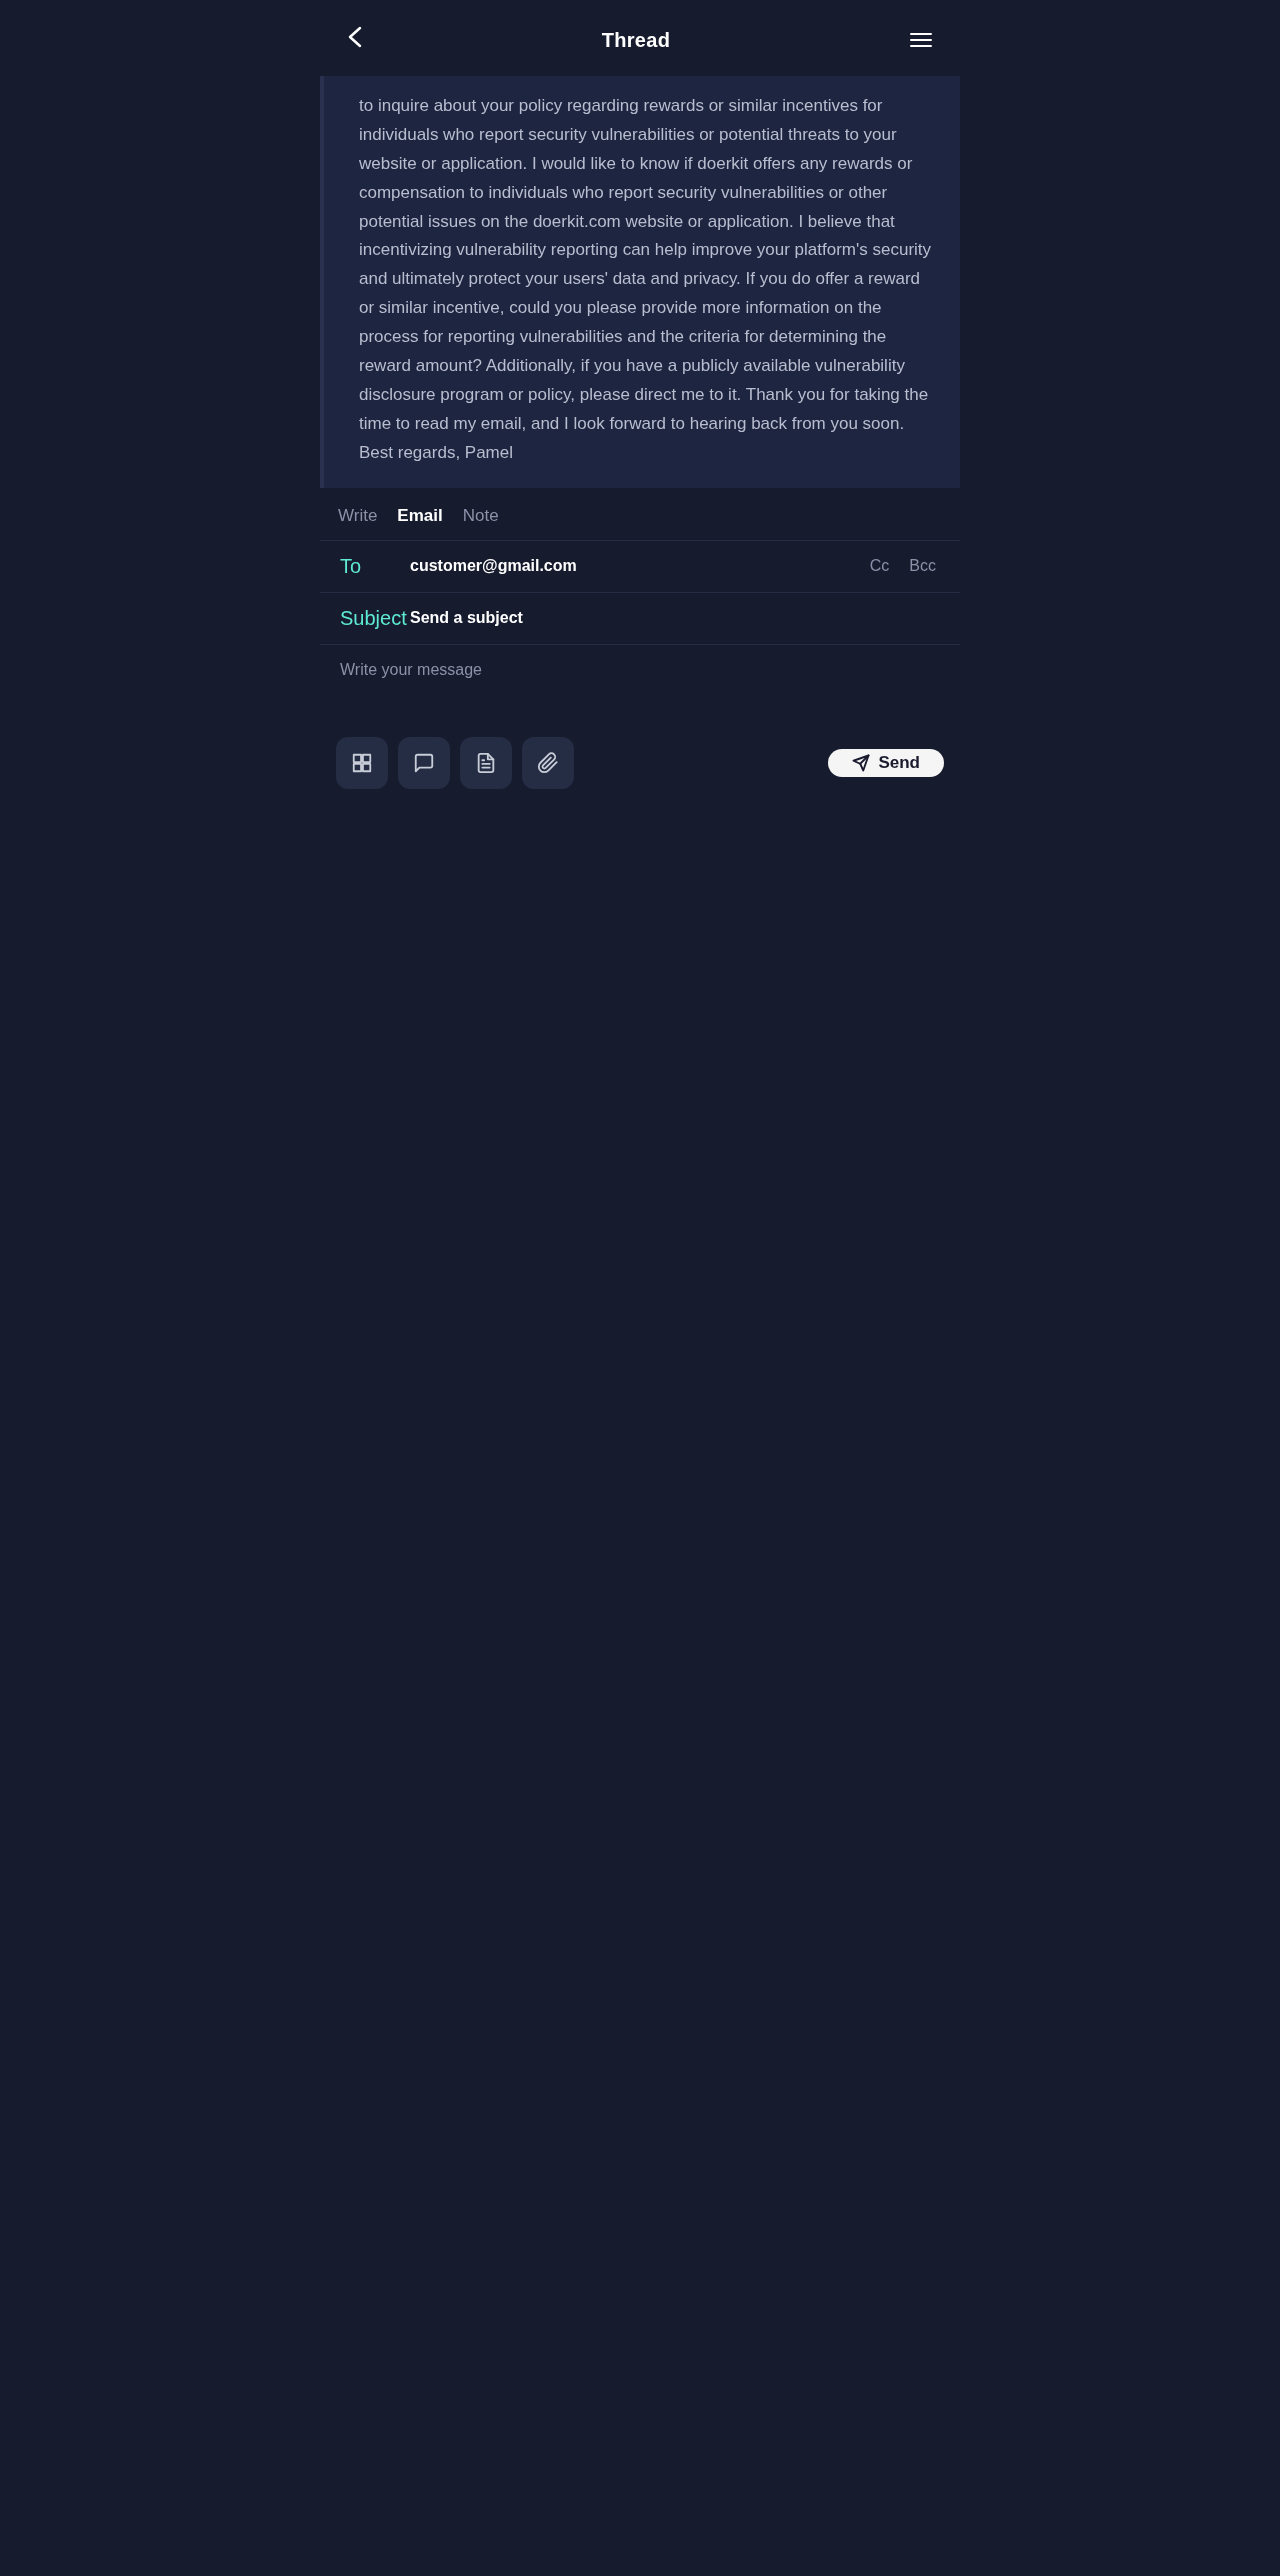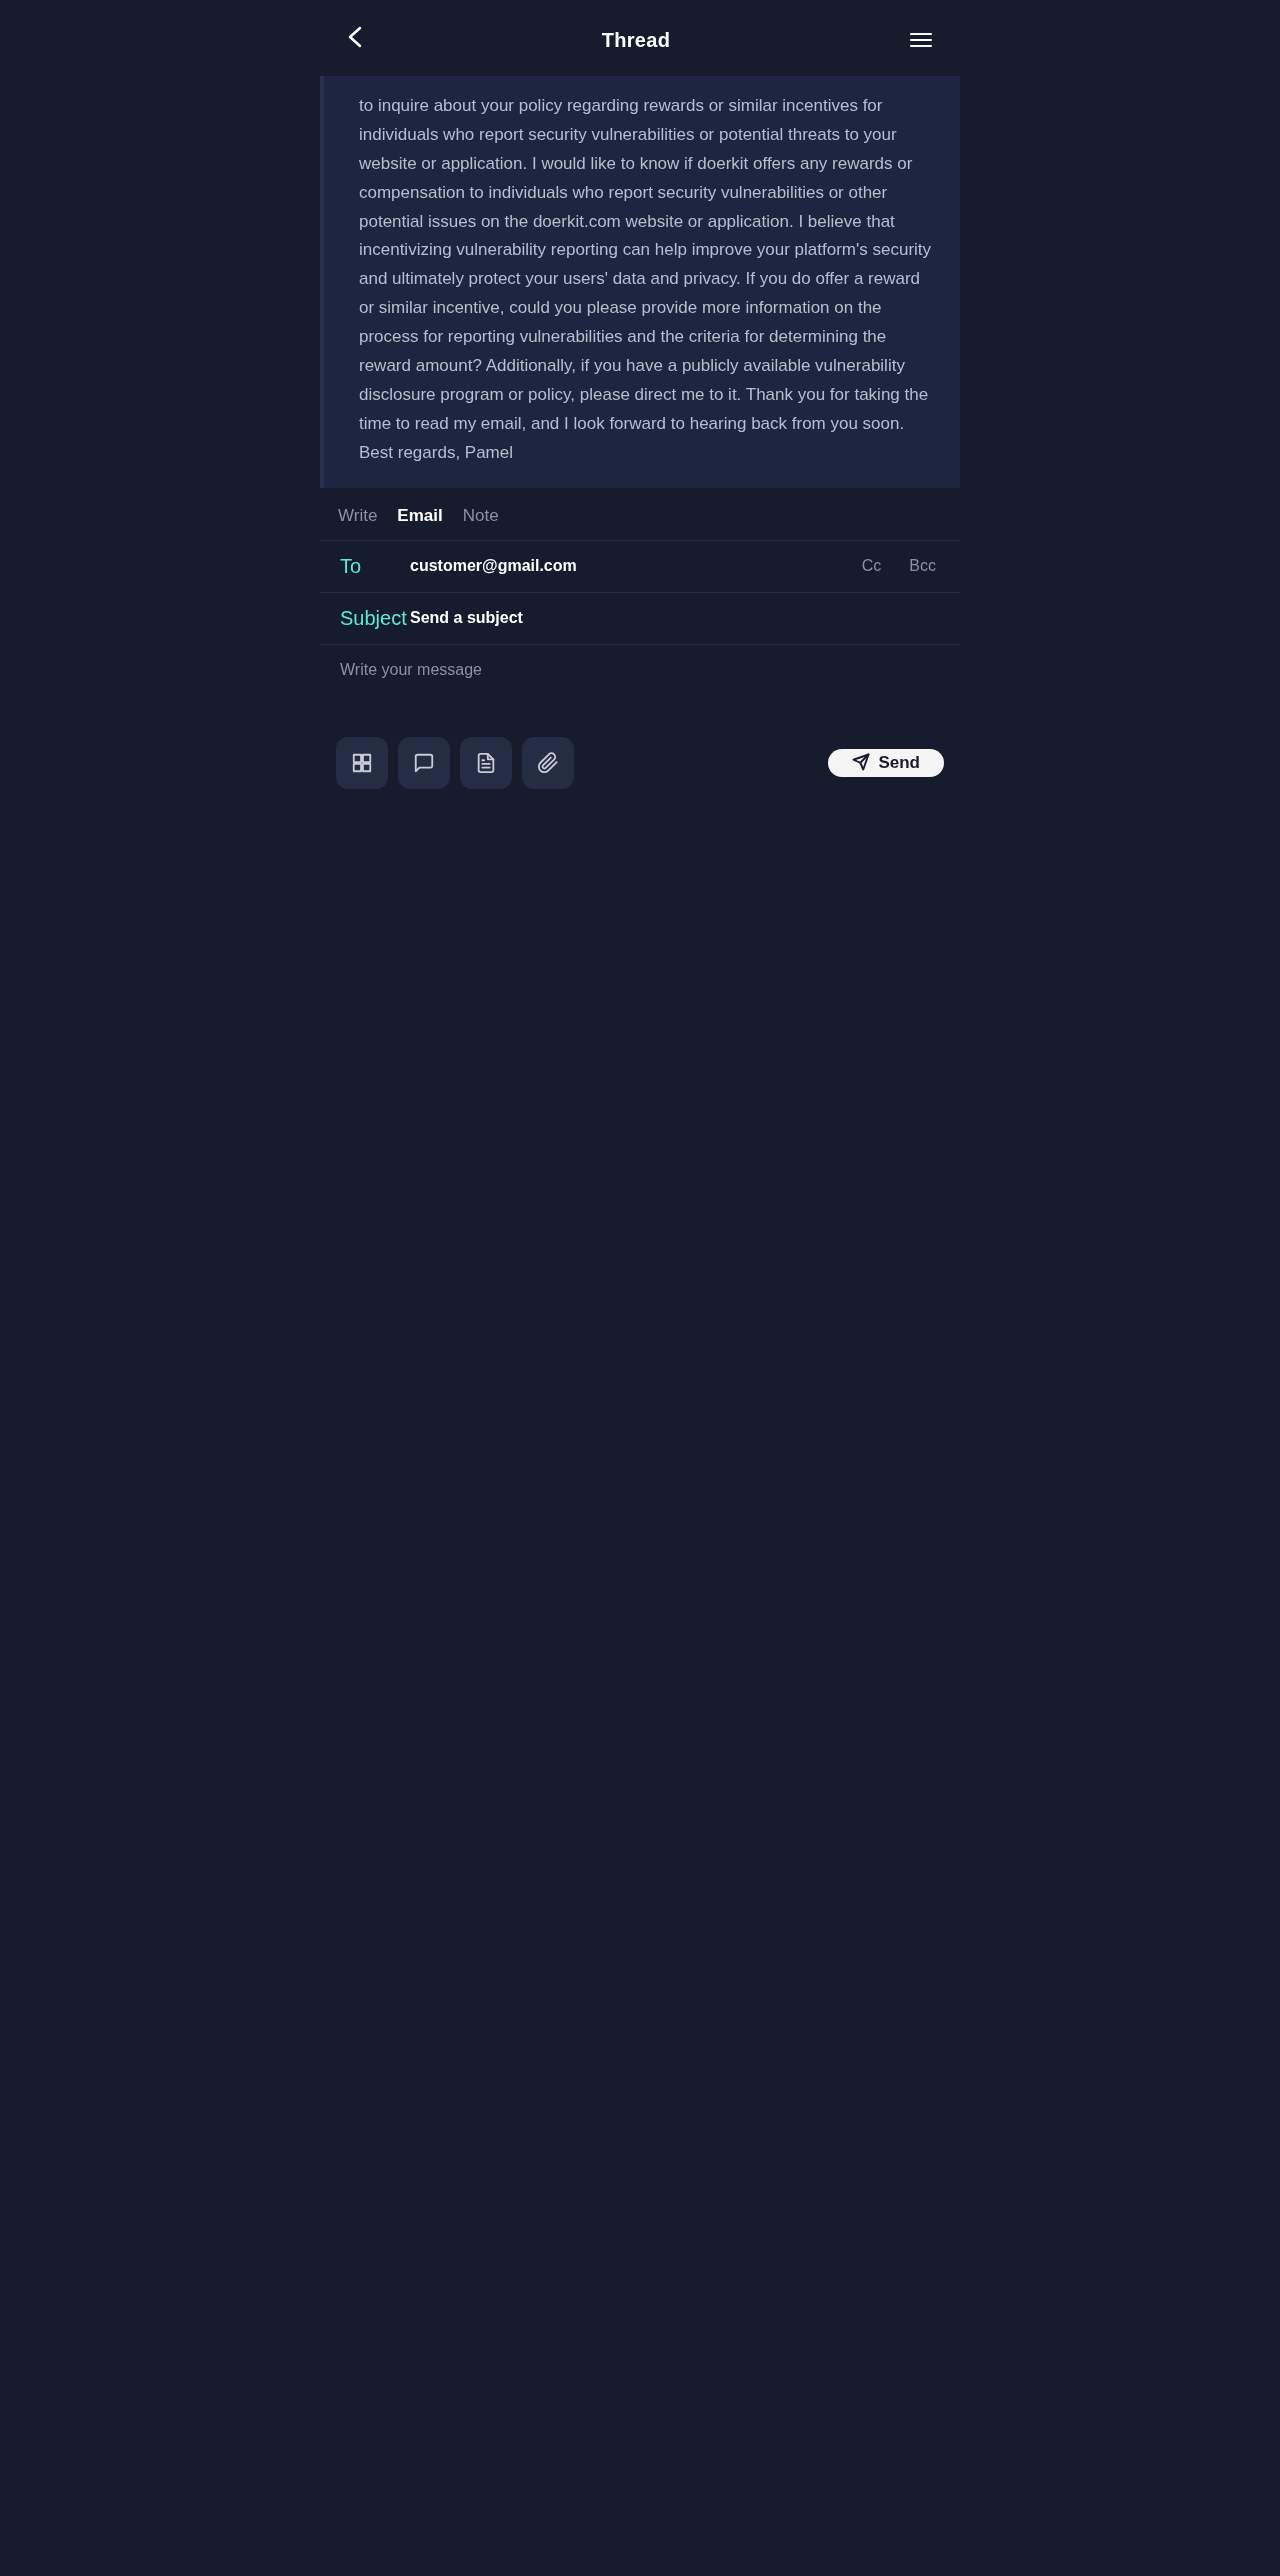--- a/index.html
+++ b/index.html
@@ -139,21 +139,21 @@
     }
 
     .compose-subject-value {
       color: #ffffff;
       font-size: 16px;
       font-weight: 600;
     }
 
     .cc-bcc-area {
       display: flex;
-      gap: 20px;
+      gap: 12px;
       margin-left: auto;
     }
 
     .cc-bcc-btn {
       background: none;
       border: none;
       color: #8a91a8;
       font-size: 16px;
       cursor: pointer;
       padding: 2px 4px;
@@ -191,20 +191,21 @@
       color: #c8cdd8;
       font-size: 20px;
     }
 
     .send-btn {
       background-color: #f5f5f5;
       border: none;
       border-radius: 14px;
       padding: 4px 24px;
       display: flex;
+      align-items: center;
       gap: 8px;
       cursor: pointer;
       font-size: 17px;
       font-weight: 600;
       color: #1a1a2e;
       margin-left: auto;
     }
 
     .send-btn svg {
       width: 18px;

